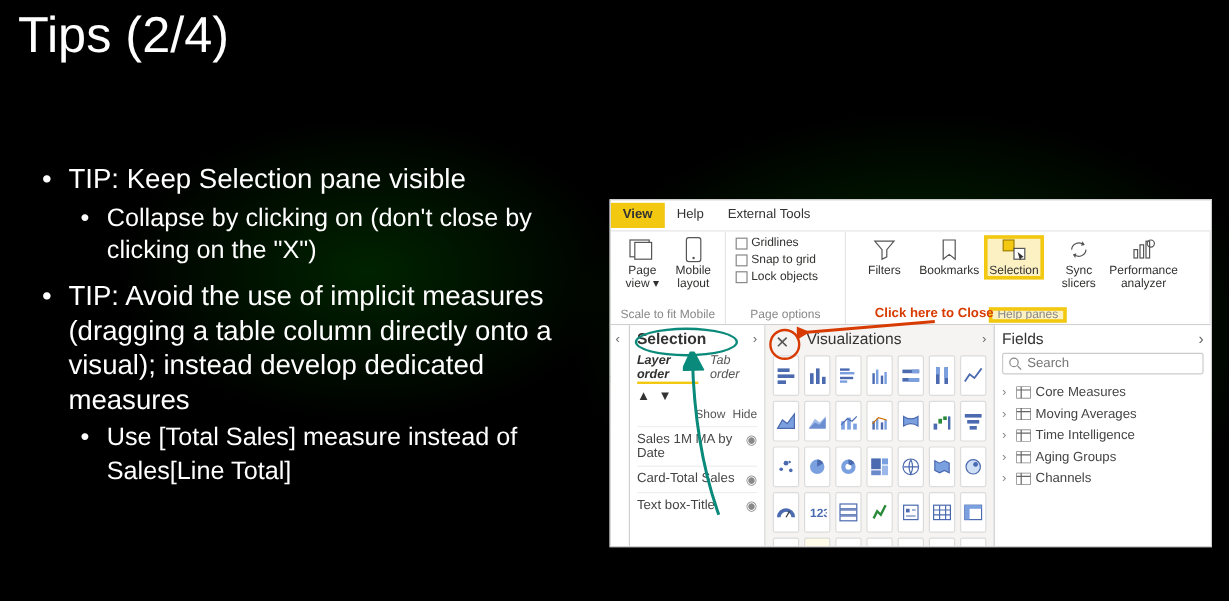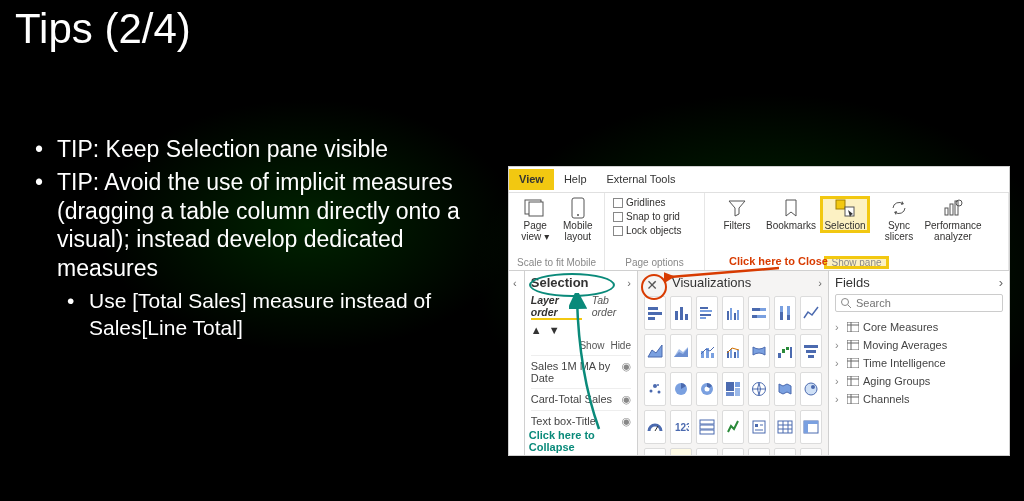--- a/index.html
+++ b/index.html
@@ -80,20 +80,21 @@
 </head>
 <body>
 
 <div class="slide-title">
   <div>Tips (2/4)</div>
 </div>
 
 <div class="bullets">
   <ul>
     <li class="b1">TIP: Keep Selection pane visible</li>
+    <li class="b2">Collapse by clicking on (don't close by clicking on the "X")</li>
     <li class="b1">TIP: Avoid the use of implicit measures (dragging a table column directly onto a visual); instead develop dedicated measures</li>
     <li class="b2">Use [Total Sales] measure instead of Sales[Line Total]</li>
   </ul>
 </div>
 
 <div class="pbi">
 
   <div class="ribbon-tabs">
     <div class="rtab active">View</div>
     <div class="rtab">Help</div>
@@ -190,21 +191,21 @@
               <svg width="22" height="20">
                 <rect x="3" y="10" width="3" height="7" fill="none" stroke="#555"></rect>
                 <rect x="8" y="6" width="3" height="11" fill="none" stroke="#555"></rect>
                 <rect x="13" y="3" width="3" height="14" fill="none" stroke="#555"></rect>
                 <circle cx="17" cy="5" r="3" fill="none" stroke="#555"></circle>
               </svg>
             </span>
           <span class="lbl">Performance analyzer</span>
         </div>
       </div>
-      <div class="rgroup-label hl" style="width:fit-content;margin:0 auto;padding:0 6px">Show pane</div>
+      <div class="rgroup-label hl" style="width:fit-content;margin:0 auto;padding:0 6px">Help panes</div>
     </div>
   </div>
 
   <div class="panes">
 
     <div class="filters-tab">
       <span class="chev">‹</span>
       <span class="txt">Filters</span>
     </div>
 
@@ -228,21 +229,20 @@
           <span class="eye">◉</span>
         </div>
       <div class="sel-item">
           <span>Card-Total Sales</span>
           <span class="eye">◉</span>
         </div>
       <div class="sel-item">
           <span>Text box-Title</span>
           <span class="eye">◉</span>
         </div>
-      <div class="collapse-note">Click here to Collapse</div>
       <svg class="arrow-green" width="60" height="140">
           <defs>
             <marker id="ah" markerWidth="8" markerHeight="8" refX="4" refY="4" orient="auto">
               <path d="M0 0L8 4L0 8z" fill="#0a8a7a"></path>
             </marker>
           </defs>
           <path d="M30 136 Q10 80 8 6" stroke="#0a8a7a" stroke-width="2.5" fill="none" marker-end="url(#ah)"></path>
         </svg>
     </div>
 

